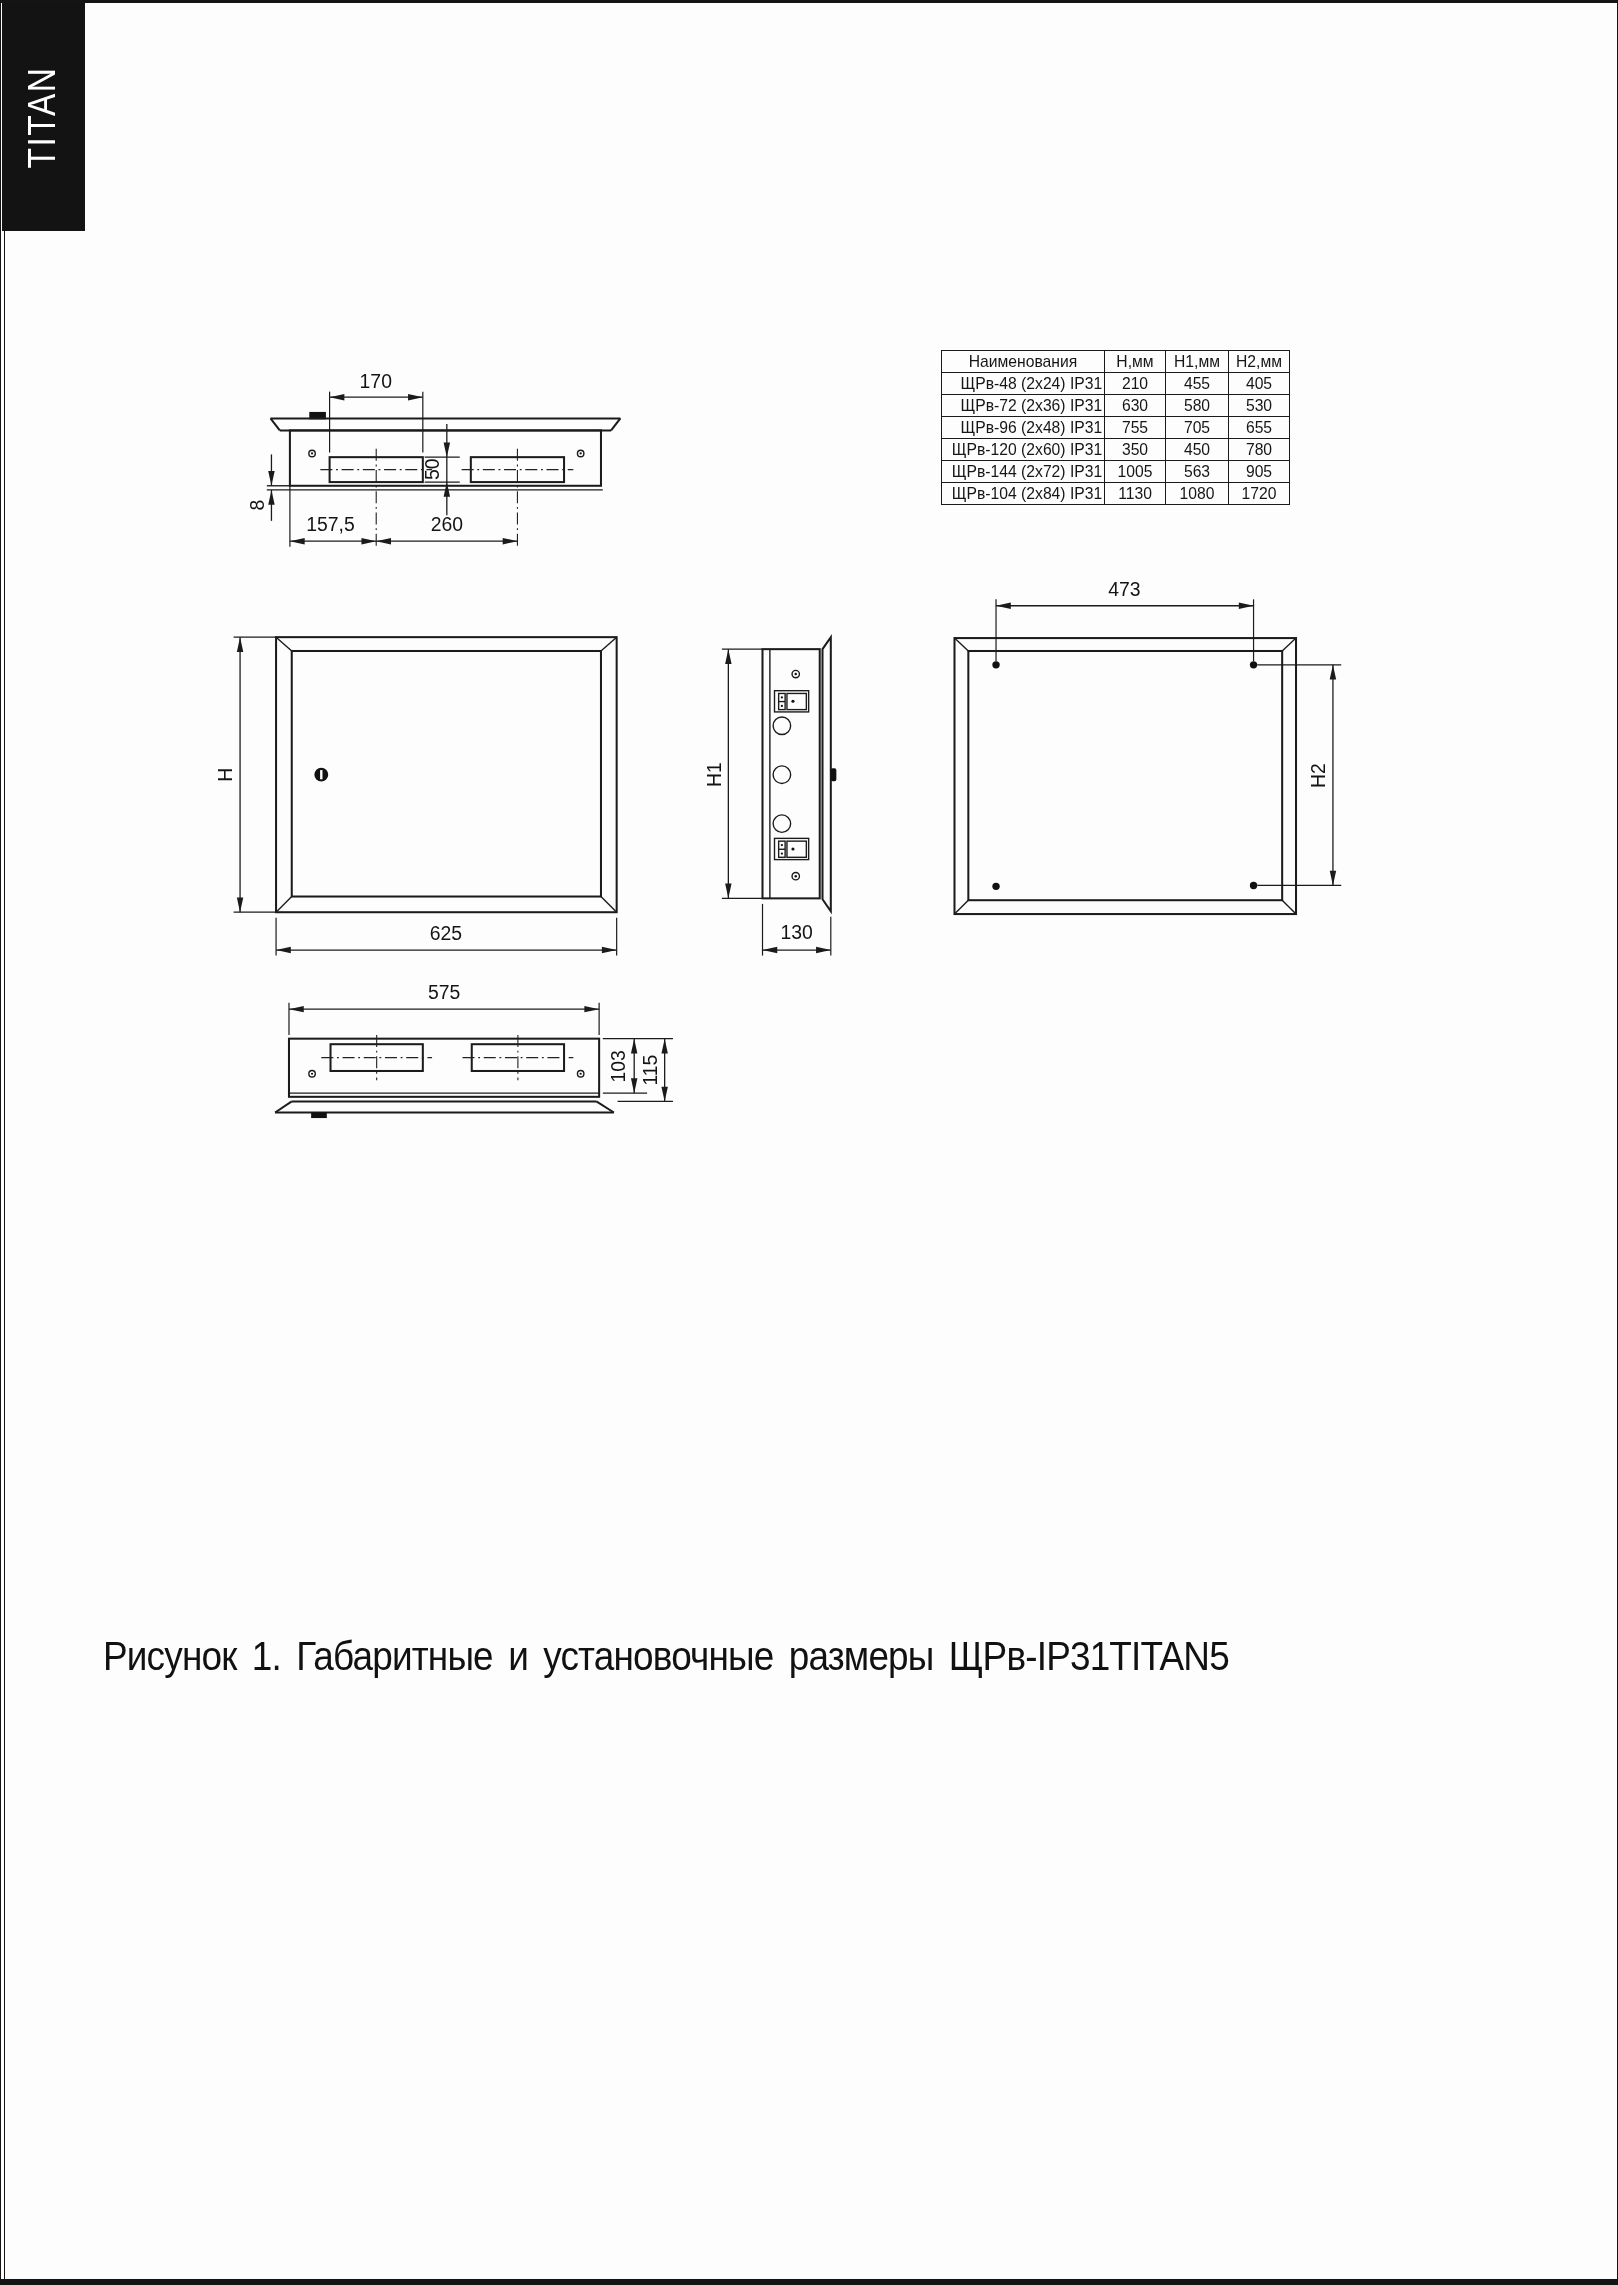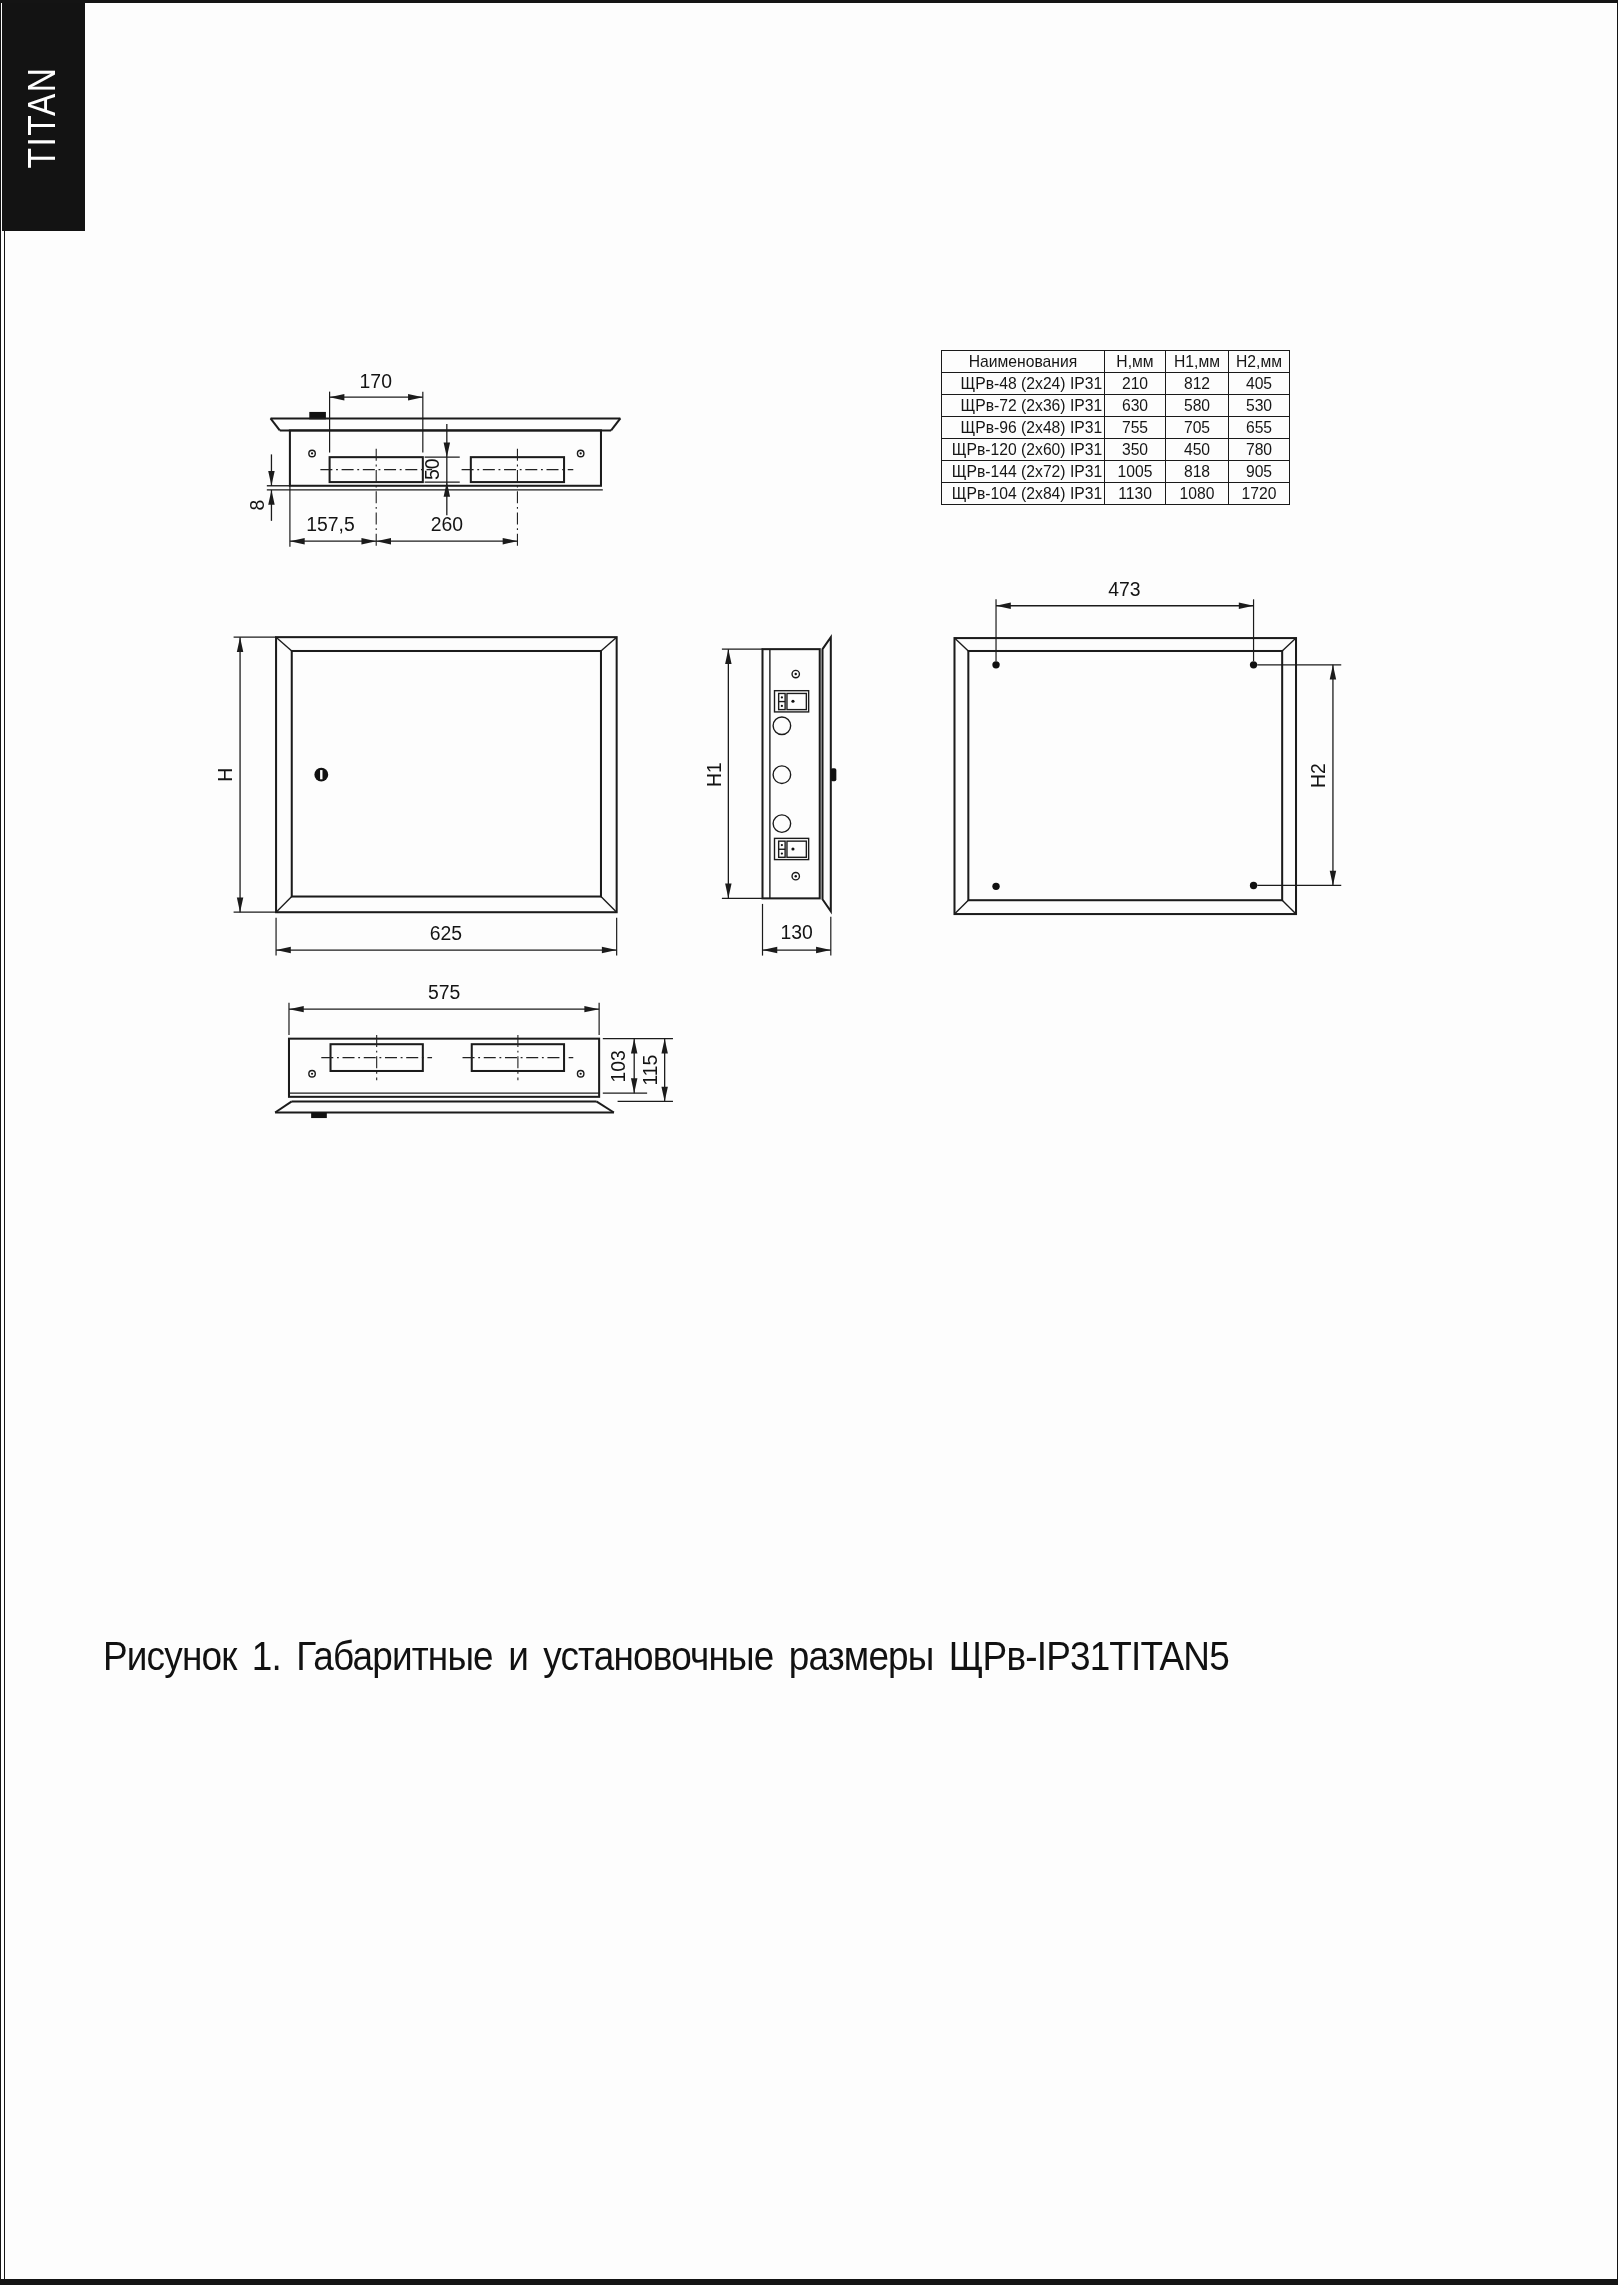--- a/index.html
+++ b/index.html
@@ -66,21 +66,21 @@
         <th>Наименования</th>
         <th>Н,мм</th>
         <th>Н1,мм</th>
         <th>Н2,мм</th>
       </tr>
     </thead>
     <tbody>
       <tr>
         <td class="name">ЩРв-48 (2х24) IP31</td>
         <td>210</td>
-        <td>812</td>
+        <td>455</td>
         <td>405</td>
       </tr>
       <tr>
         <td class="name">ЩРв-72 (2х36) IP31</td>
         <td>630</td>
         <td>580</td>
         <td>530</td>
       </tr>
       <tr>
         <td class="name">ЩРв-96 (2х48) IP31</td>
@@ -90,21 +90,21 @@
       </tr>
       <tr>
         <td class="name">ЩРв-120 (2х60) IP31</td>
         <td>350</td>
         <td>450</td>
         <td>780</td>
       </tr>
       <tr>
         <td class="name">ЩРв-144 (2х72) IP31</td>
         <td>1005</td>
-        <td>818</td>
+        <td>563</td>
         <td>905</td>
       </tr>
       <tr>
         <td class="name">ЩРв-104 (2х84) IP31</td>
         <td>1130</td>
         <td>1080</td>
         <td>1720</td>
       </tr>
     </tbody>
   </table>

